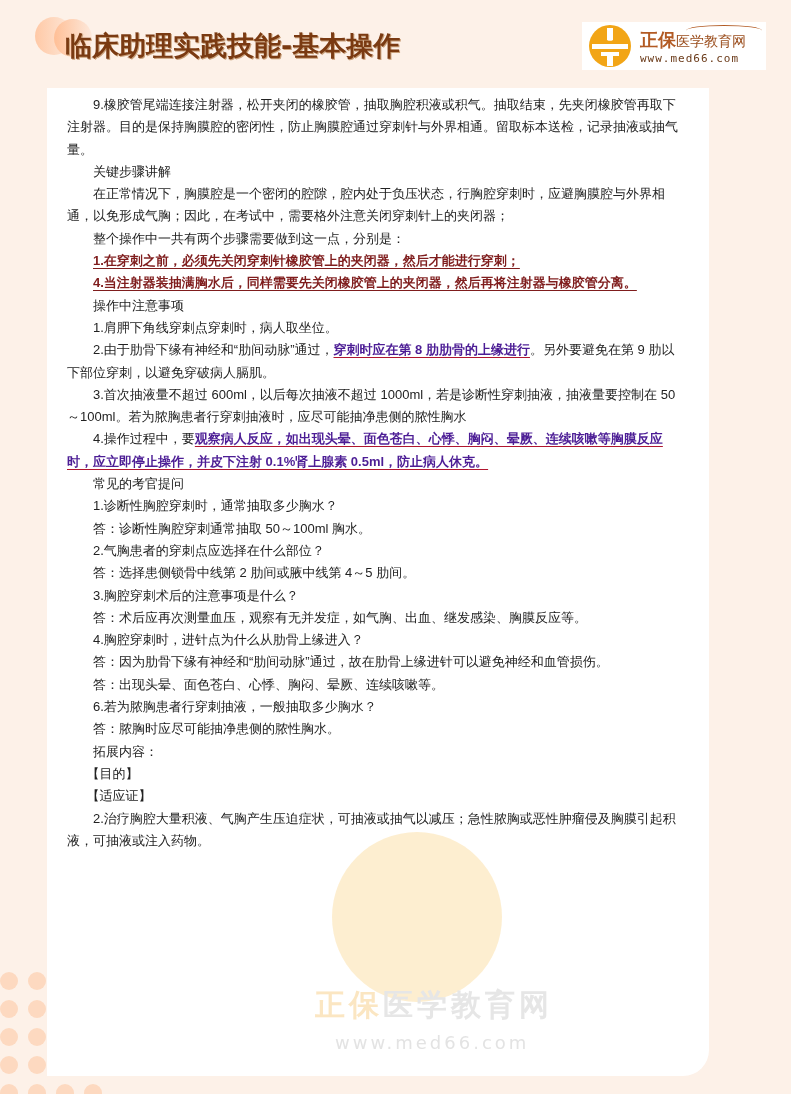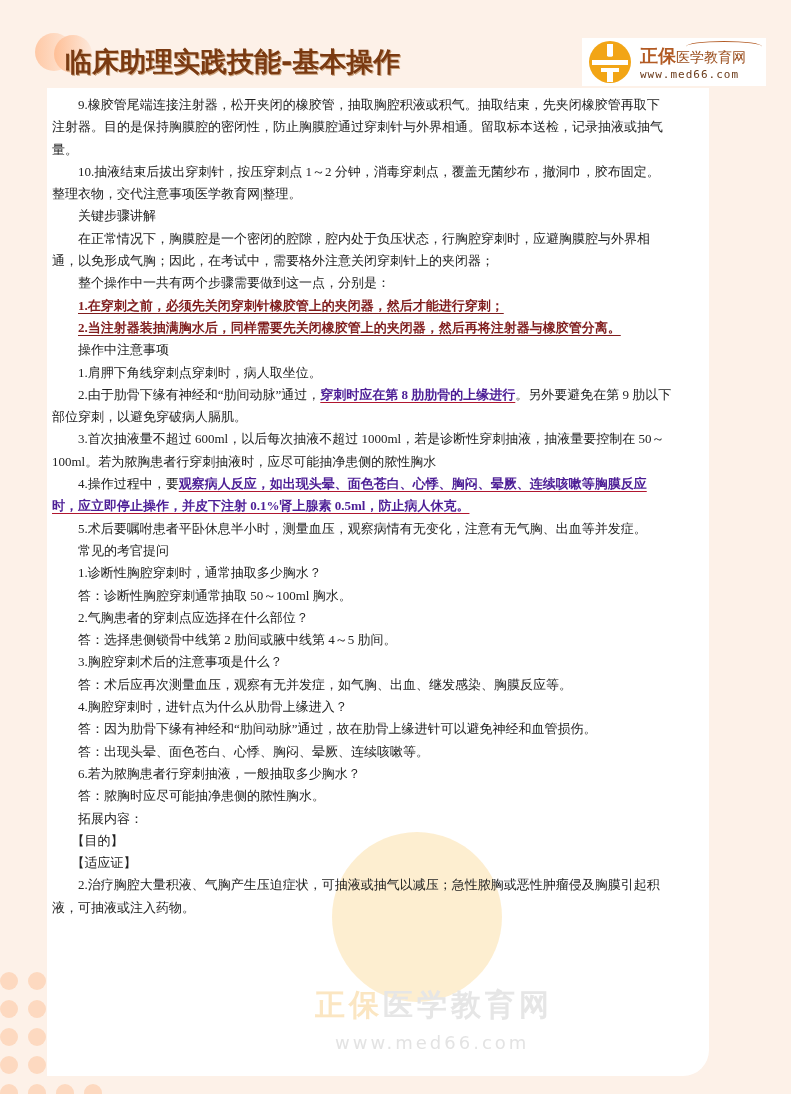--- a/index.html
+++ b/index.html
@@ -3,21 +3,21 @@
 <meta charset="utf-8">
 <style>
   html, body { margin: 0; padding: 0; }
   body {
     width: 791px; height: 1094px; overflow: hidden;
     background: #fdf1e8;
     position: relative;
     font-family: "DejaVu Sans", sans-serif;
   }
   .header {
-    position: absolute; left: 0; top: 0; width: 791px; height: 90px; margin-top: 16px;
+    position: absolute; left: 0; top: 0; width: 791px; height: 90px;
   }
   .deco-circles { position: absolute; left: 32px; top: 17px; width: 60px; height: 40px; }
   .deco-circles .c1, .deco-circles .c2 {
     position: absolute; width: 38px; height: 38px; border-radius: 50%;
   }
   .deco-circles .c1 { left: 3px; top: 0; background: linear-gradient(90deg,#ffc9a6,#fde8da); }
   .deco-circles .c2 { left: 22px; top: 2px; background: linear-gradient(90deg,#ffbf96,#fde9dc); }
   .page-title {
     position: absolute; left: 65px; top: 28px;
     font-family: "DejaVu Sans", sans-serif; font-weight: bold;
@@ -45,22 +45,22 @@
   }
   .card {
     position: absolute; left: 47px; top: 88px; width: 662px; height: 988px;
     background: #ffffff; border-radius: 0 0 26px 0;
   }
   .dots { position: absolute; left: 0; top: 972px; width: 120px; height: 122px; }
   .dot {
     position: absolute; width: 18px; height: 18px; border-radius: 50%; background: #fdd9c0;
   }
   .content {
-    position: absolute; left: 52px; top: 94px; width: 620px;
-    font-family: Liberation Serif, serif; font-size: 13px; line-height: 22.3px;
+    position: absolute; left: 67px; top: 94px; width: 620px;
+    font-family: Liberation Sans, sans-serif; font-size: 13px; line-height: 22.3px;
     color: #222222; z-index: 2;
   }
   .content p { margin: 0; text-indent: 2em; }
   .hl {
     color: #4c1d95; font-weight: bold; text-decoration: underline;
     text-decoration-color: #b0162f; text-underline-offset: 3px;
   }
   .hl-block { color: #7f1d1d; font-weight: bold; text-decoration: underline; text-underline-offset: 3px; }
   .watermark {
     position: absolute; left: 315px; top: 820px; width: 220px; height: 240px; z-index: 1;
@@ -121,32 +121,30 @@
 </div>
 
 <div class="watermark">
   <div class="wm-circle"></div>
   <div class="wm-text"><span class="wm-first">正保</span><span>医学教育网</span></div>
   <div class="wm-url">www.med66.com</div>
 </div>
 
 <div class="content">
   <p>9.橡胶管尾端连接注射器，松开夹闭的橡胶管，抽取胸腔积液或积气。抽取结束，先夹闭橡胶管再取下注射器。目的是保持胸膜腔的密闭性，防止胸膜腔通过穿刺针与外界相通。留取标本送检，记录抽液或抽气量。</p>
-  <p>10.抽液结束后拔出穿刺针，按压穿刺点 1～2 分钟，消毒穿刺点，覆盖无菌纱布，撤洞巾，胶布固定。整理衣物，交代注意事项医学教育网|整理。</p>
   <p>关键步骤讲解</p>
   <p>在正常情况下，胸膜腔是一个密闭的腔隙，腔内处于负压状态，行胸腔穿刺时，应避胸膜腔与外界相通，以免形成气胸；因此，在考试中，需要格外注意关闭穿刺针上的夹闭器；</p>
   <p>整个操作中一共有两个步骤需要做到这一点，分别是：</p>
   <p class="hl-block">1.在穿刺之前，必须先关闭穿刺针橡胶管上的夹闭器，然后才能进行穿刺；</p>
-  <p class="hl-block">2.当注射器装抽满胸水后，同样需要先关闭橡胶管上的夹闭器，然后再将注射器与橡胶管分离。</p>
+  <p class="hl-block">4.当注射器装抽满胸水后，同样需要先关闭橡胶管上的夹闭器，然后再将注射器与橡胶管分离。</p>
   <p>操作中注意事项</p>
   <p>1.肩胛下角线穿刺点穿刺时，病人取坐位。</p>
   <p><span>2.由于肋骨下缘有神经和“肋间动脉”通过，</span><span class="hl">穿刺时应在第 8 肋肋骨的上缘进行</span><span>。另外要避免在第 9 肋以下部位穿刺，以避免穿破病人膈肌。</span></p>
   <p>3.首次抽液量不超过 600ml，以后每次抽液不超过 1000ml，若是诊断性穿刺抽液，抽液量要控制在 50～100ml。若为脓胸患者行穿刺抽液时，应尽可能抽净患侧的脓性胸水</p>
   <p><span>4.操作过程中，要</span><span class="hl">观察病人反应，如出现头晕、面色苍白、心悸、胸闷、晕厥、连续咳嗽等胸膜反应时，应立即停止操作，并皮下注射 0.1%肾上腺素 0.5ml，防止病人休克。</span></p>
-  <p>5.术后要嘱咐患者平卧休息半小时，测量血压，观察病情有无变化，注意有无气胸、出血等并发症。</p>
   <p>常见的考官提问</p>
   <p>1.诊断性胸腔穿刺时，通常抽取多少胸水？</p>
   <p>答：诊断性胸腔穿刺通常抽取 50～100ml 胸水。</p>
   <p>2.气胸患者的穿刺点应选择在什么部位？</p>
   <p>答：选择患侧锁骨中线第 2 肋间或腋中线第 4～5 肋间。</p>
   <p>3.胸腔穿刺术后的注意事项是什么？</p>
   <p>答：术后应再次测量血压，观察有无并发症，如气胸、出血、继发感染、胸膜反应等。</p>
   <p>4.胸腔穿刺时，进针点为什么从肋骨上缘进入？</p>
   <p>答：因为肋骨下缘有神经和“肋间动脉”通过，故在肋骨上缘进针可以避免神经和血管损伤。</p>
   <p>答：出现头晕、面色苍白、心悸、胸闷、晕厥、连续咳嗽等。</p>

